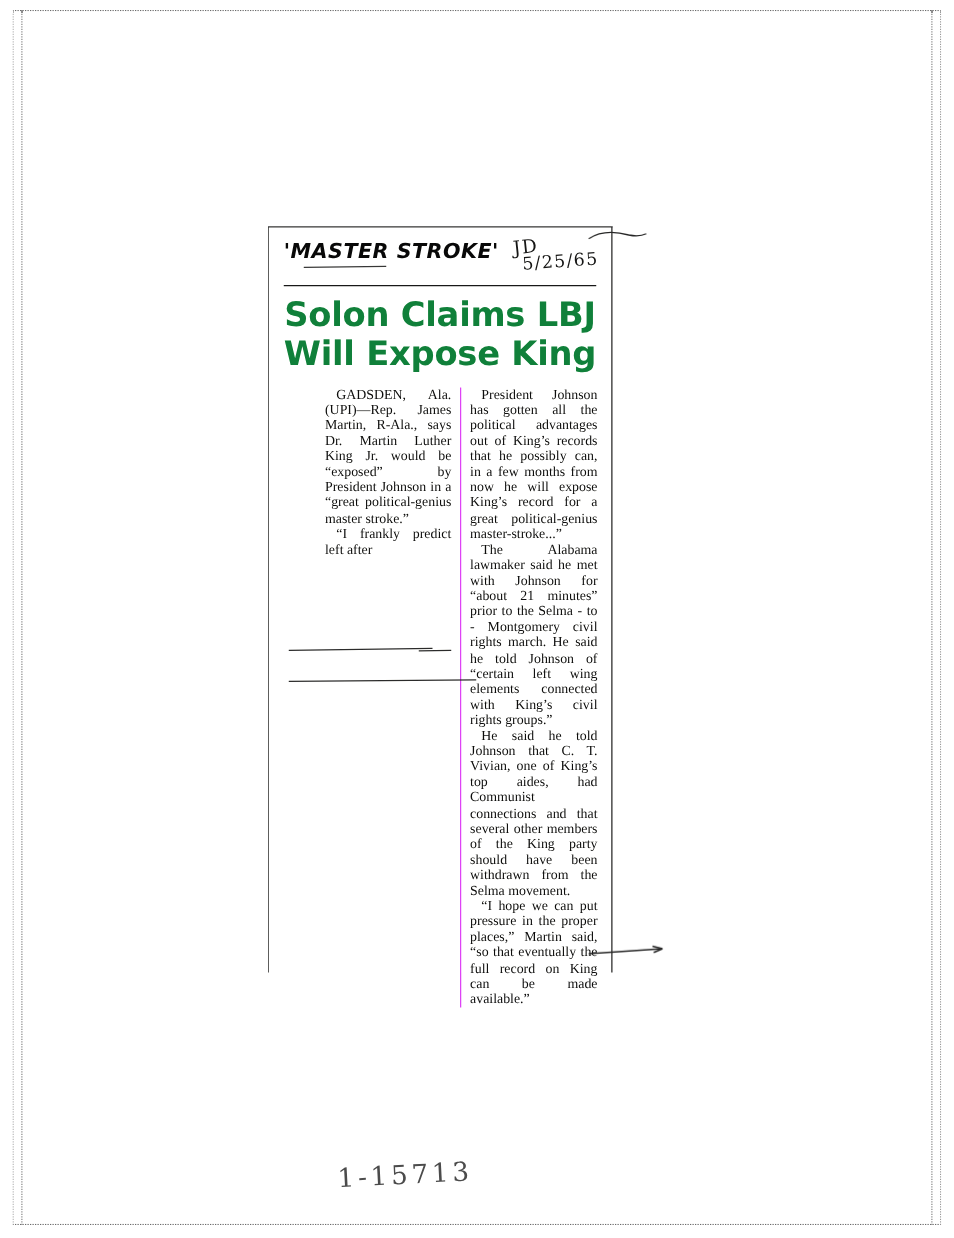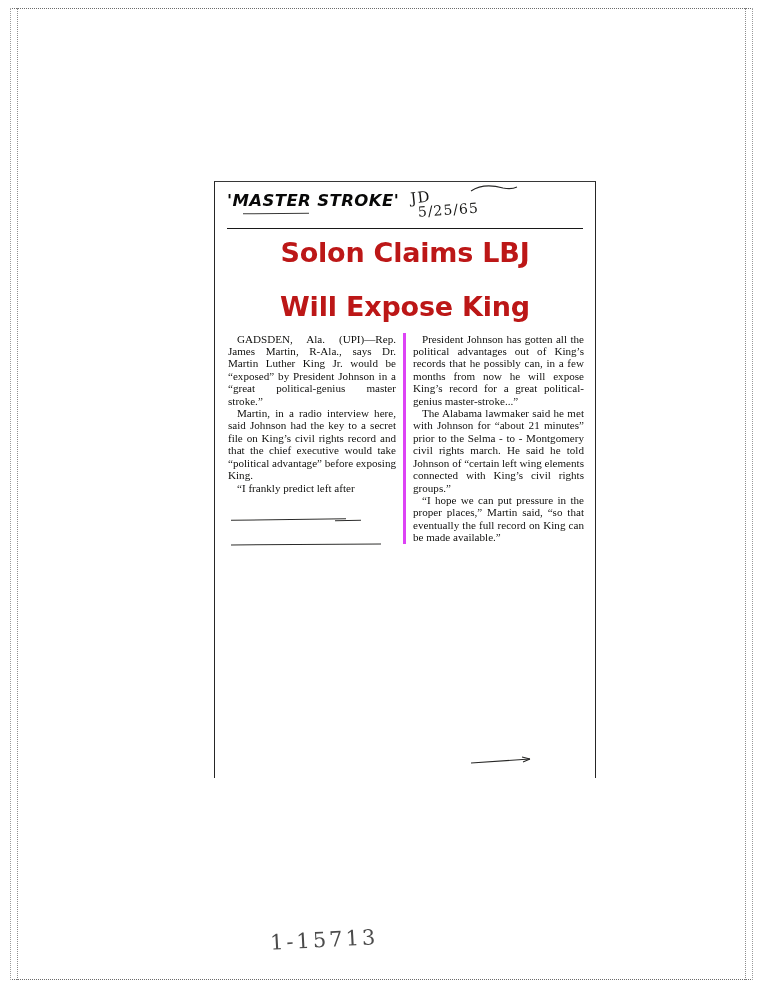--- a/index.html
+++ b/index.html
@@ -39,21 +39,21 @@
     border-left: 1px dotted #8c8c8c;
   }
   .scan-frame::before { left: 6px; }
   .scan-frame::after  { right: 6px; }
 
   
   .clipping {
     position: absolute;
     left: 214px;
     top: 181px;
-    width: 382px;
+    width: 276px;
     height: 597px;
     background: #fdfdfb;
     border-left: 1px solid #2a2a2a;
     border-right: 1px solid #2a2a2a;
     border-top: 1px solid #3a3a3a;
     box-sizing: border-box;
     padding: 0;
     color: #111;
     filter: contrast(1.05);
   }
@@ -114,46 +114,47 @@
     border-top: 1.6px solid #1d1d1d;
   }
 
   
   .headline {
     font-family: "DejaVu Sans", sans-serif;
     font-weight: 700;
     font-size: 27px;
     line-height: 1.16;
     text-align: center;
-    color: #b91c1c;
+    color: #15803d;
     padding: 8px 10px 4px 10px;
     letter-spacing: -0.2px;
   }
-  .headline .l2 { display: block; margin-top: 23px; }
+  .headline .l2 { display: block; }
 
   
   .cols {
     display: flex;
     padding: 6px 11px 0 13px;
     box-sizing: border-box;
   }
   .col {
     width: 50%;
     box-sizing: border-box;
     font-family: "Liberation Serif", serif;
     font-size: 11.1px;
     line-height: 12.4px;
     text-align: justify;
     color: #121212;
     -webkit-hyphens: auto;
     hyphens: auto;
   }
   .col.left {
     padding-right: 7px;
-    border-right: 3px solid #d946ef;
+    border-right: 1px solid #d946ef;
+    margin-left: 32px;
   }
   .col.right {
     padding-left: 7px;
   }
   .col p {
     margin: 0;
     text-indent: 9px;
   }
   .col p.first { text-indent: 9px; }
 
@@ -213,26 +214,26 @@
   <div class="rule"></div>
 
   <div class="headline">
     <span>Solon Claims LBJ</span>
     <span class="l2">Will Expose King</span>
   </div>
 
   <div class="cols">
     <div class="col left">
       <p class="first">GADSDEN, Ala. (UPI)—Rep. James Martin, R-Ala., says Dr. Martin Luther King Jr. would be “exposed” by President Johnson in a “great political-genius master stroke.”</p>
-      <p>Martin, in a radio interview here, said Johnson had the key to a secret file on King’s civil rights record and that the chief executive would take “political advantage” before exposing King.</p>
       <p>“I frankly predict left after</p>
     </div>
     <div class="col right">
       <p class="first">President Johnson has gotten all the political advantages out of King’s records that he possibly can, in a few months from now he will expose King’s record for a great political-genius master-stroke...”</p>
       <p>The Alabama lawmaker said he met with Johnson for “about 21 minutes” prior to the Selma - to - Montgomery civil rights march. He said he told Johnson of “certain left wing elements connected with King’s civil rights groups.”</p>
+      <p>He said he told Johnson that C. T. Vivian, one of King’s top aides, had Communist connections and that several other members of the King party should have been withdrawn from the Selma movement.</p>
       <p>“I hope we can put pressure in the proper places,” Martin said, “so that eventually the full record on King can be made available.”</p>
     </div>
   </div>
 
   <div class="mark m1"></div>
   <div class="mark m2"></div>
   <div class="mark m3"></div>
 
   <svg class="arrow-wrap" viewBox="0 0 70 12">
     <path d="M1 8 L 60 4" stroke="#2b2b2b" stroke-width="1.2" fill="none"></path>

